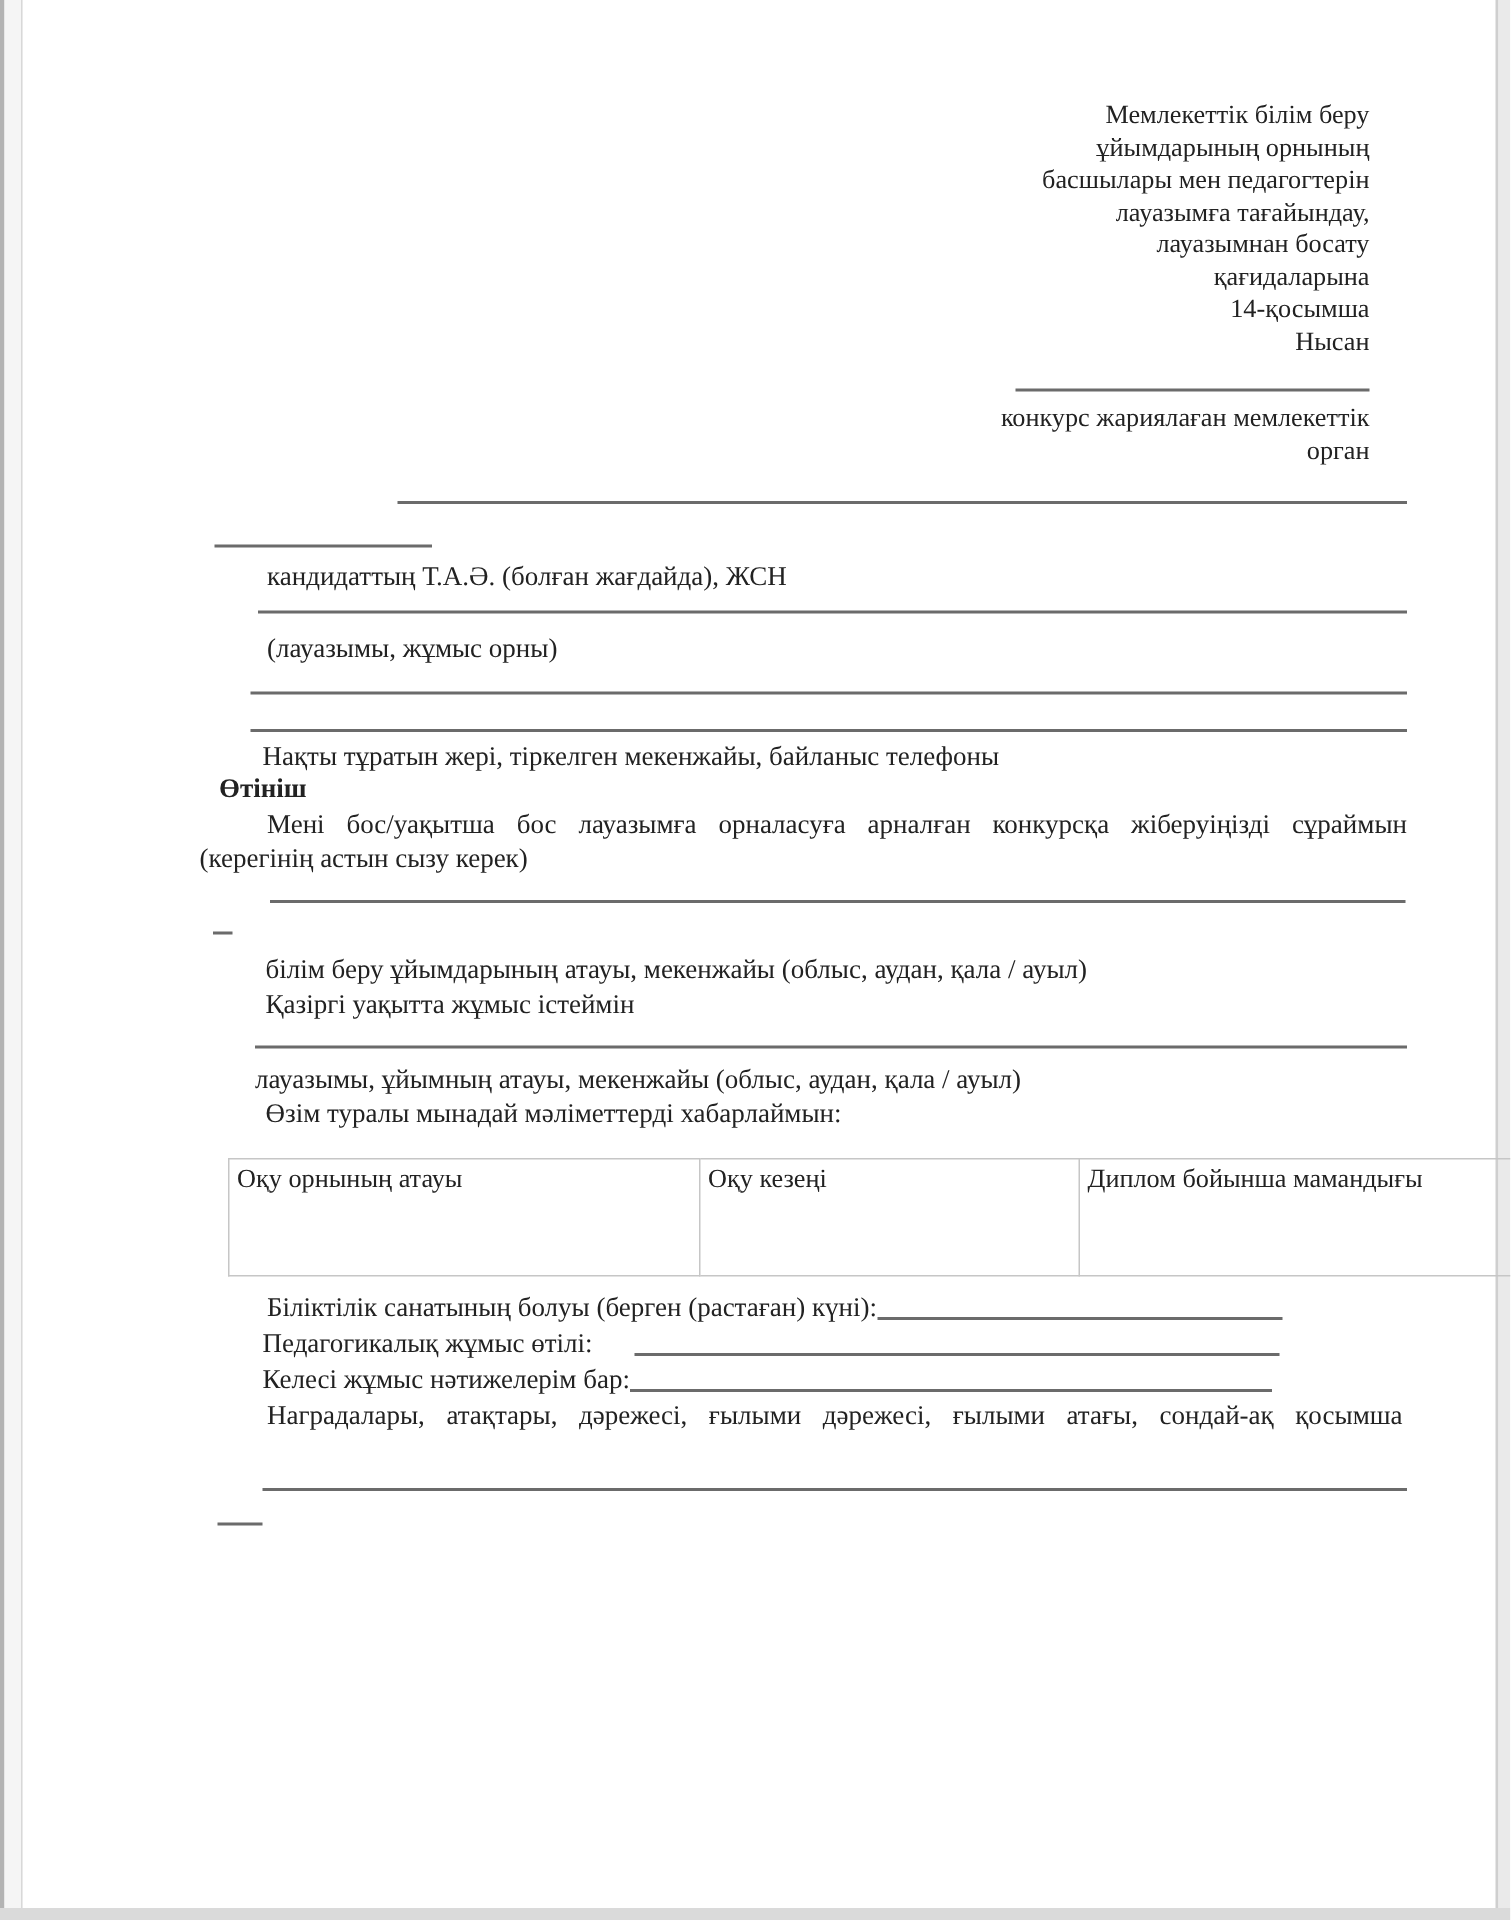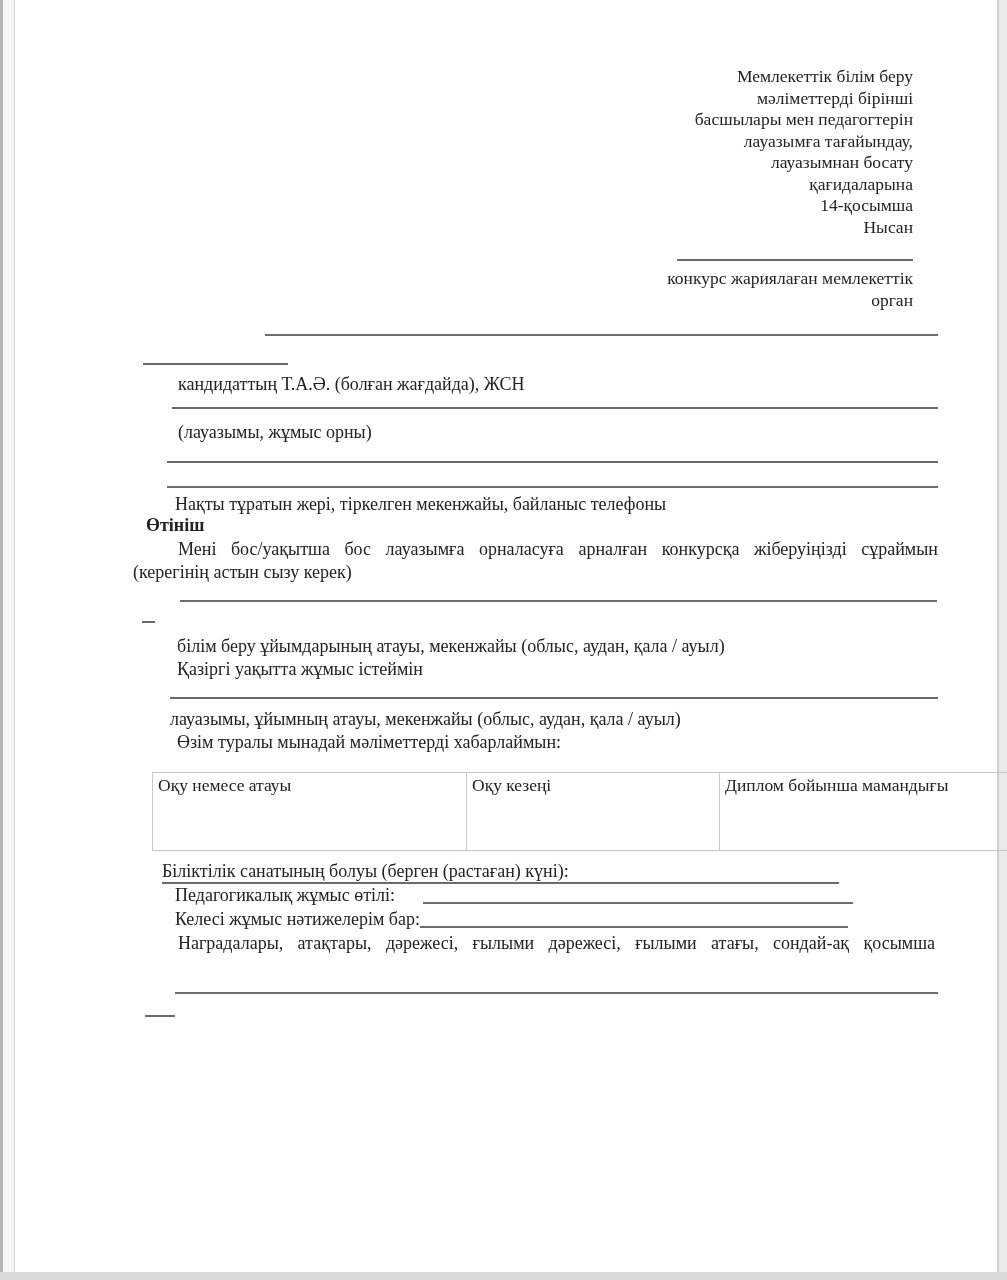--- a/index.html
+++ b/index.html
@@ -75,21 +75,21 @@
 <div class="page">
 
   <div class="edge" style="left:0;top:0;width:3px;height:100%;background:#b3b3b3;"></div>
   <div class="edge" style="left:3px;top:0;width:11px;height:100%;background:#f5f5f5;border-right:1px solid #d8d8d8;"></div>
   <div class="edge" style="left:997px;top:0;width:2px;height:100%;background:#cfcfcf;"></div>
   <div class="edge" style="left:999px;top:0;width:8px;height:100%;background:#eaeaea;"></div>
   <div class="edge" style="left:0;bottom:0;width:100%;height:8px;background:#dadada;"></div>
 
   <div class="right-block" style="top:66px;">
     <div>Мемлекеттік білім беру</div>
-    <div>мәліметтерді бірінші</div>
+    <div>ұйымдарының орнының</div>
     <div>басшылары мен педагогтерін</div>
     <div>лауазымға тағайындау,</div>
     <div>лауазымнан босату</div>
     <div>қағидаларына</div>
     <div>14-қосымша</div>
     <div>Нысан</div>
   </div>
 
   <div class="rule" style="top:259px;left:677px;width:236px;"></div>
   <div class="right-block" style="top:268px;">
@@ -117,28 +117,28 @@
   <div class="t" style="top:635px;left:177px;">білім беру ұйымдарының атауы, мекенжайы (облыс, аудан, қала / ауыл)</div>
   <div class="t" style="top:658px;left:177px;">Қазіргі уақытта жұмыс істеймін</div>
 
   <div class="rule" style="top:697px;left:170px;width:768px;"></div>
   <div class="t" style="top:708px;left:170px;">лауазымы, ұйымның атауы, мекенжайы (облыс, аудан, қала / ауыл)</div>
   <div class="t" style="top:731px;left:177px;">Өзім туралы мынадай мәліметтерді хабарлаймын:</div>
 
   <table class="edu-table">
     <tbody>
       <tr>
-        <td style="width:303px;">Оқу немесе атауы</td>
+        <td style="width:303px;">Оқу орнының атауы</td>
         <td style="width:242px;">Оқу кезеңі</td>
         <td style="width:281px;">Диплом бойынша мамандығы</td>
       </tr>
     </tbody>
   </table>
 
-  <div class="frow" style="top:860px;left:162px;width:677px;flex-direction:column;">
+  <div class="frow" style="top:860px;left:178px;width:677px;">
     <span>Біліктілік санатының болуы (берген (растаған) күні):</span>
     <span class="fill"></span>
   </div>
   <div class="frow" style="top:884px;left:175px;width:678px;gap:28px;">
     <span>Педагогикалық жұмыс өтілі:</span>
     <span class="fill"></span>
   </div>
   <div class="frow" style="top:908px;left:175px;width:673px;">
     <span>Келесі жұмыс нәтижелерім бар:</span>
     <span class="fill"></span>

